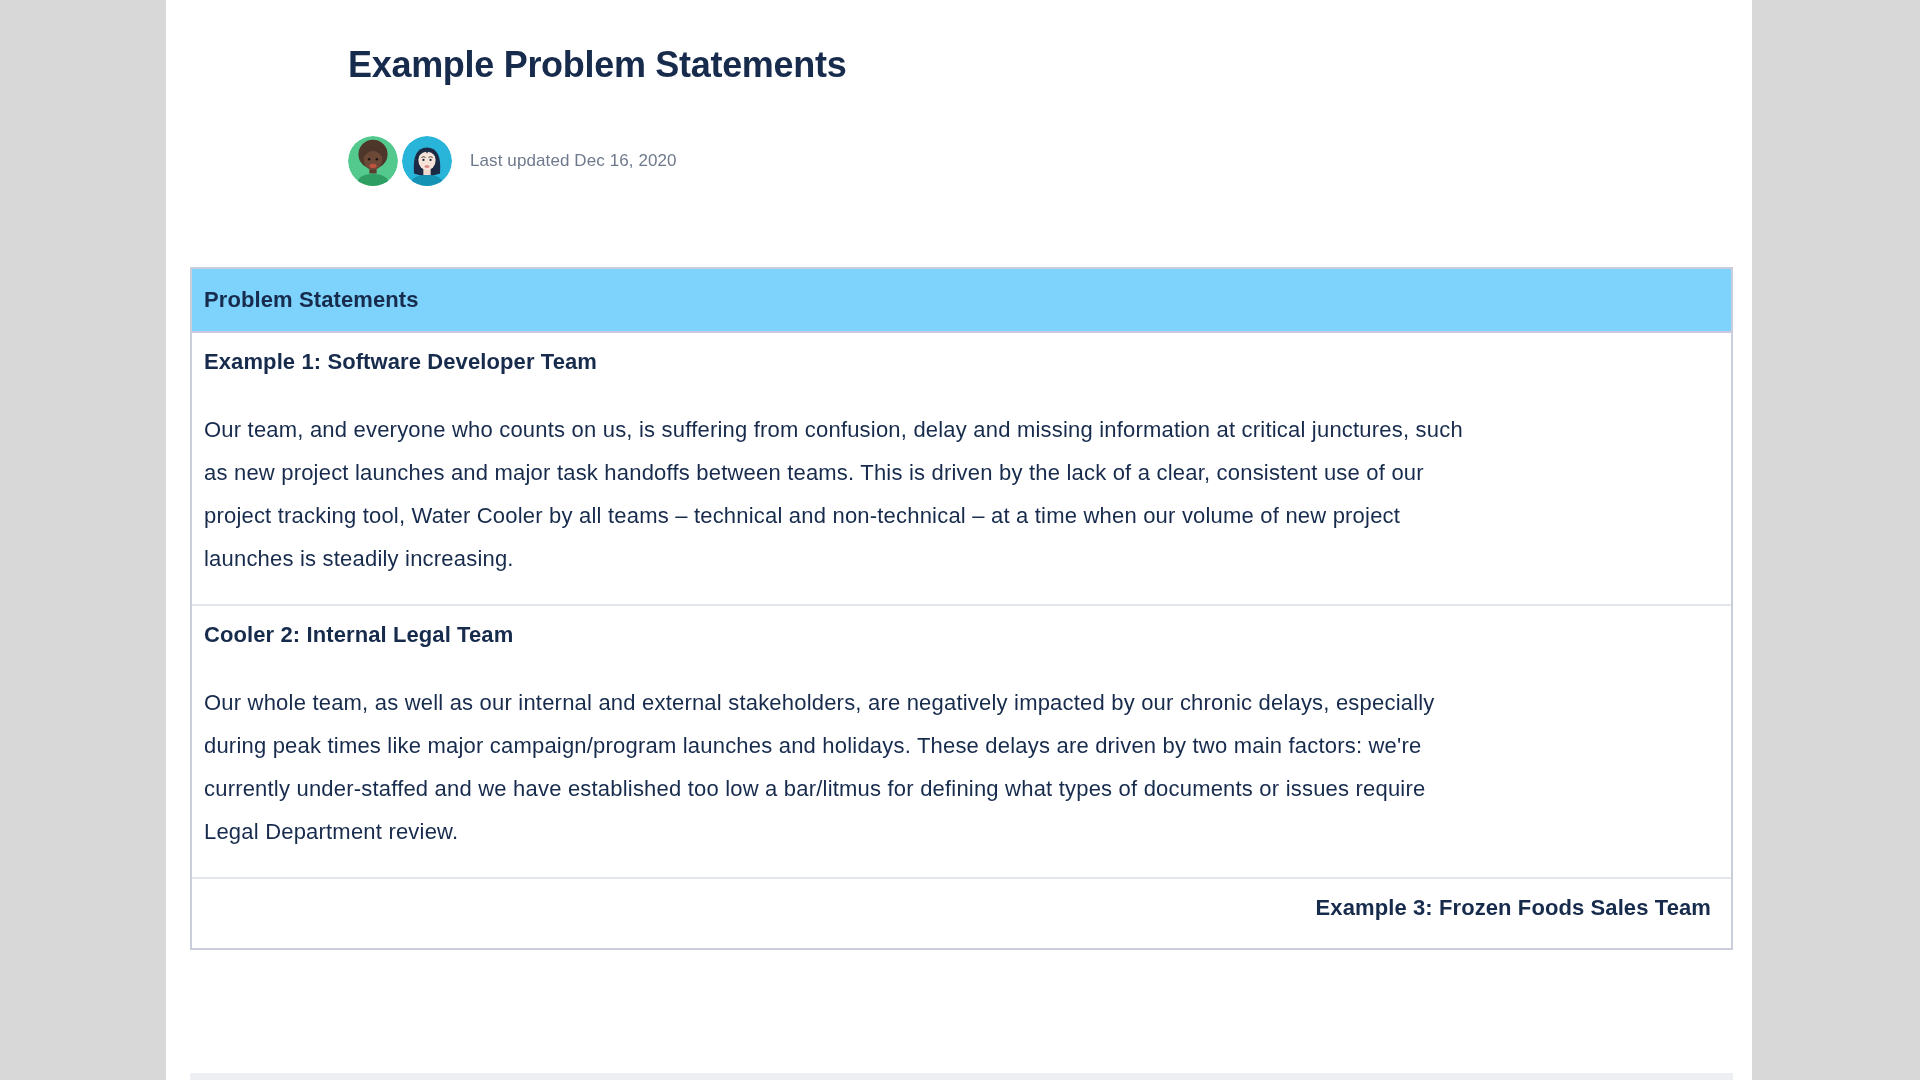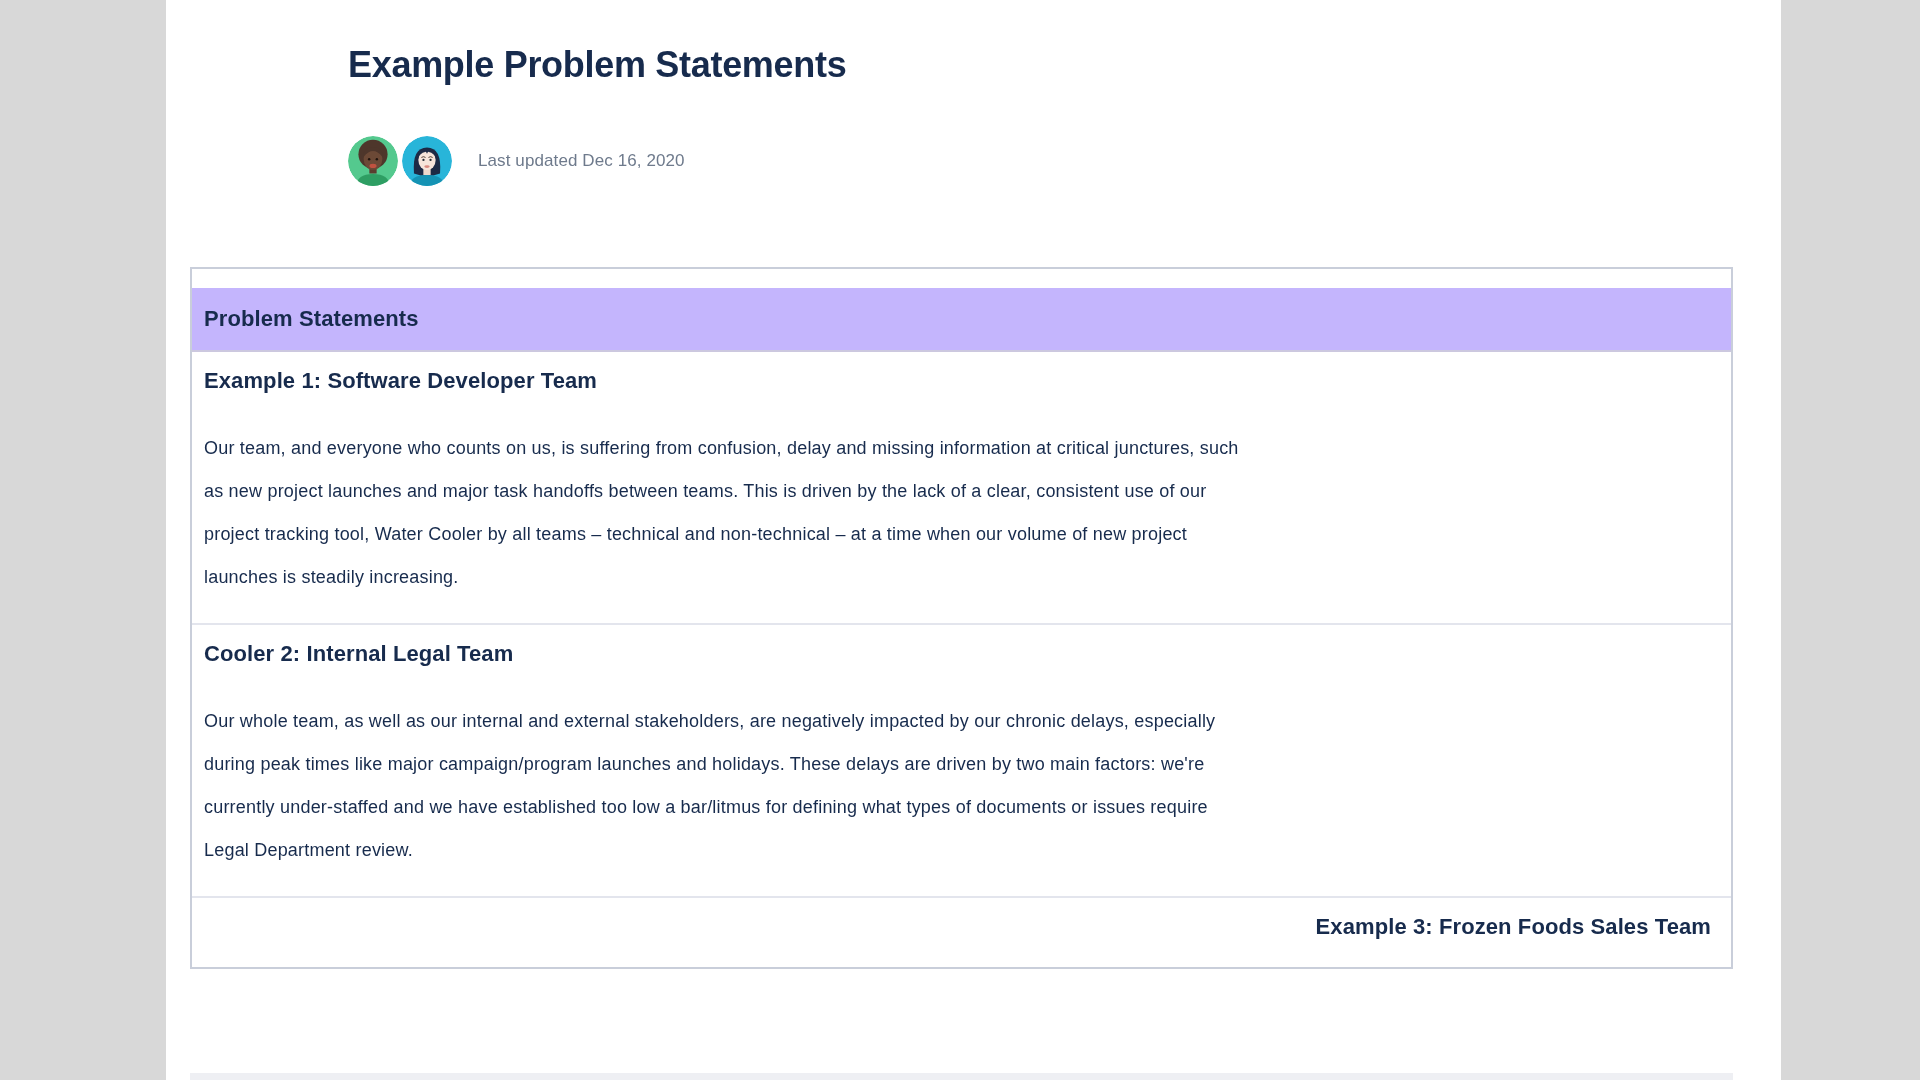--- a/index.html
+++ b/index.html
@@ -6,60 +6,59 @@
   body{
     width:1920px;height:1080px;overflow:hidden;
     background:#D8D8D8;
     font-family:"Liberation Sans","DejaVu Sans",sans-serif;
     -webkit-font-smoothing:antialiased;
   }
   .stage{position:relative;width:1920px;height:1080px;}
   .page{
     position:absolute;left:166px;top:0;width:1586px;height:1080px;
     background:#FFFFFF;
-    padding-left:29px;
   }
   .page-title{
     position:absolute;left:182px;top:44px;margin:0;
     font-size:36px;font-weight:600;letter-spacing:-0.3px;
     color:#172B4D;
   }
   .byline{
     position:absolute;left:182px;top:136px;
-    display:flex;align-items:center;gap:8px;
+    display:flex;align-items:center;
   }
   .avatar-group{display:flex;align-items:center;}
   .avatar{width:50px;height:50px;border-radius:50%;display:block;cursor:pointer;}
   .avatar + .avatar{margin-left:4px;}
   .meta-text{
     margin-left:18px;
     font-size:17px;color:#6E7A8C;letter-spacing:0.1px;
   }
   .pst{
     position:absolute;left:24px;top:267px;width:1543px;
     border:2px solid #C9CEDA;background:#FFFFFF;
     box-sizing:border-box;
   }
   .pst-header{
-    background:#c4b5fd;border-bottom:2px solid #CCC8DF;
+    background:#7dd3fc;border-bottom:2px solid #CCC8DF;
     height:64px;display:flex;align-items:center;
-    padding-left:12px;box-sizing:border-box;margin-top:19px;
+    padding-left:12px;box-sizing:border-box;
   }
   .pst-header-label{
     font-size:22px;font-weight:700;color:#172B4D;letter-spacing:0.1px;
   }
   .pst-row{border-bottom:2px solid #E3E5ED;}
   .pst-row:last-child{border-bottom:none;text-align:right;}
   .cell{padding:13px 20px 24px 12px;}
   .cell-heading{
     margin:0;font-size:22px;font-weight:700;line-height:32px;
     color:#172B4D;letter-spacing:0.1px;
   }
   .cell-body{
-    margin:30px 0 0 0;font-size:18px;font-weight:400;line-height:43px;
+    margin:30px 0 0 0;font-size:22px;font-weight:400;line-height:43px;
     color:#172B4D;white-space:pre-line;letter-spacing:0.2px;
   }
   .next-block-hint{
     position:absolute;left:24px;top:1073px;width:1543px;height:9px;
     background:#EEEFF3;
   }
 </style>
 </head>
 <body>
 

